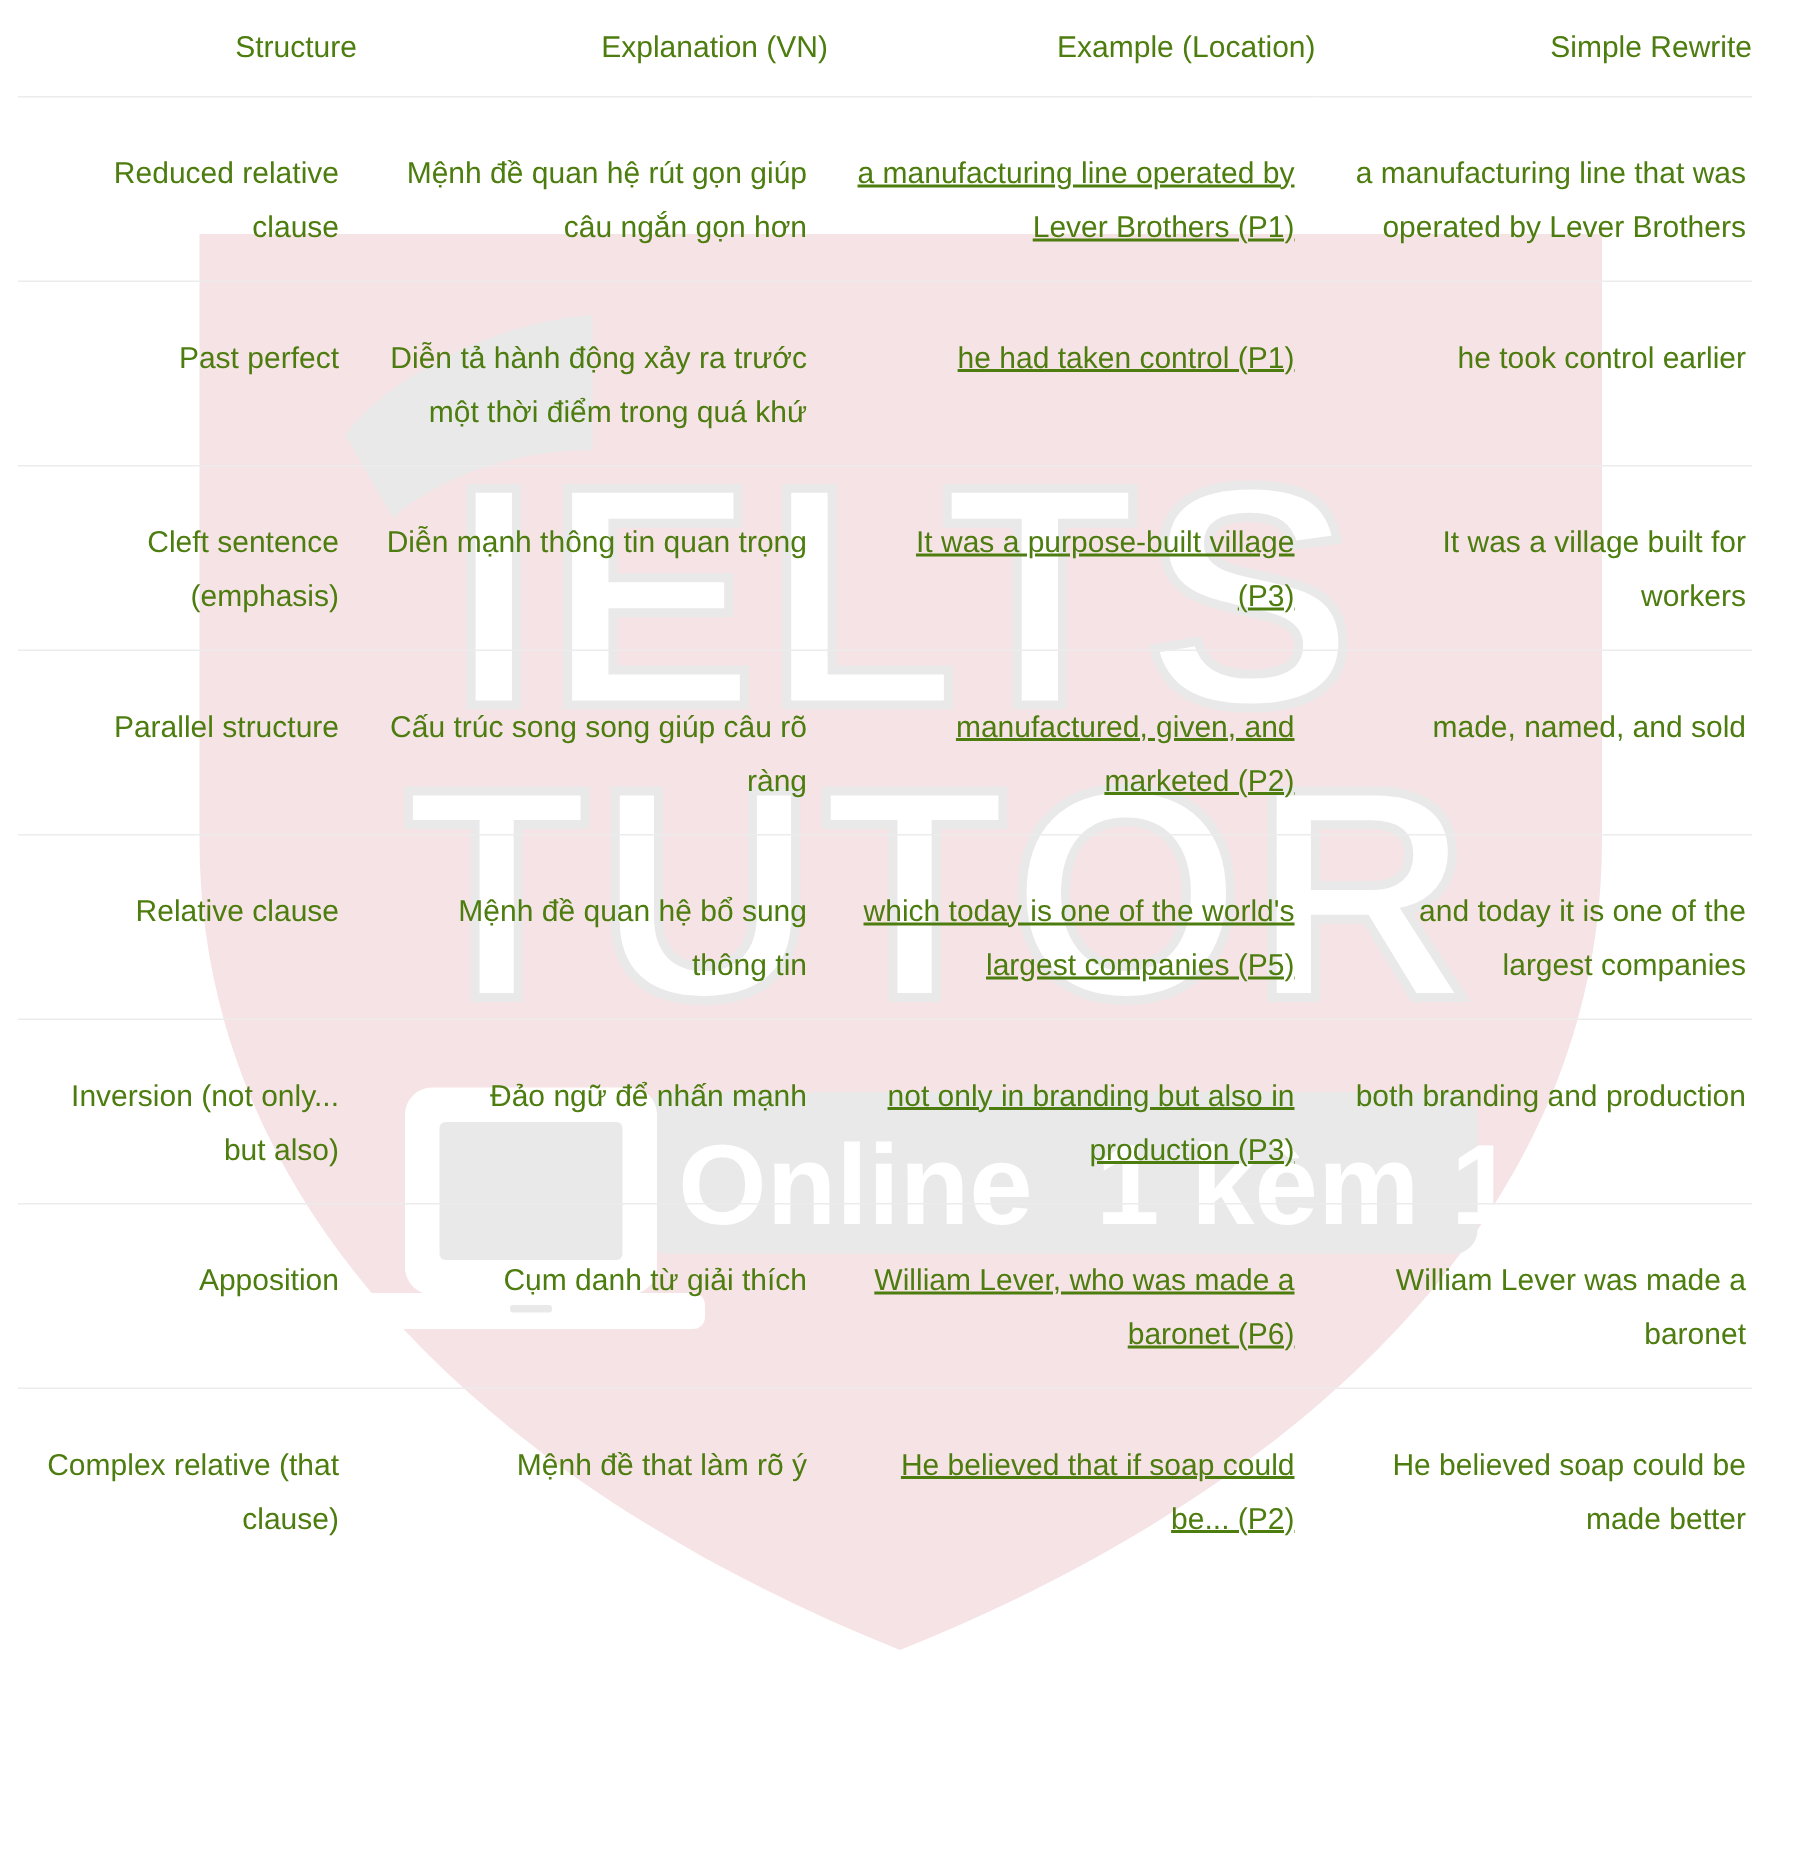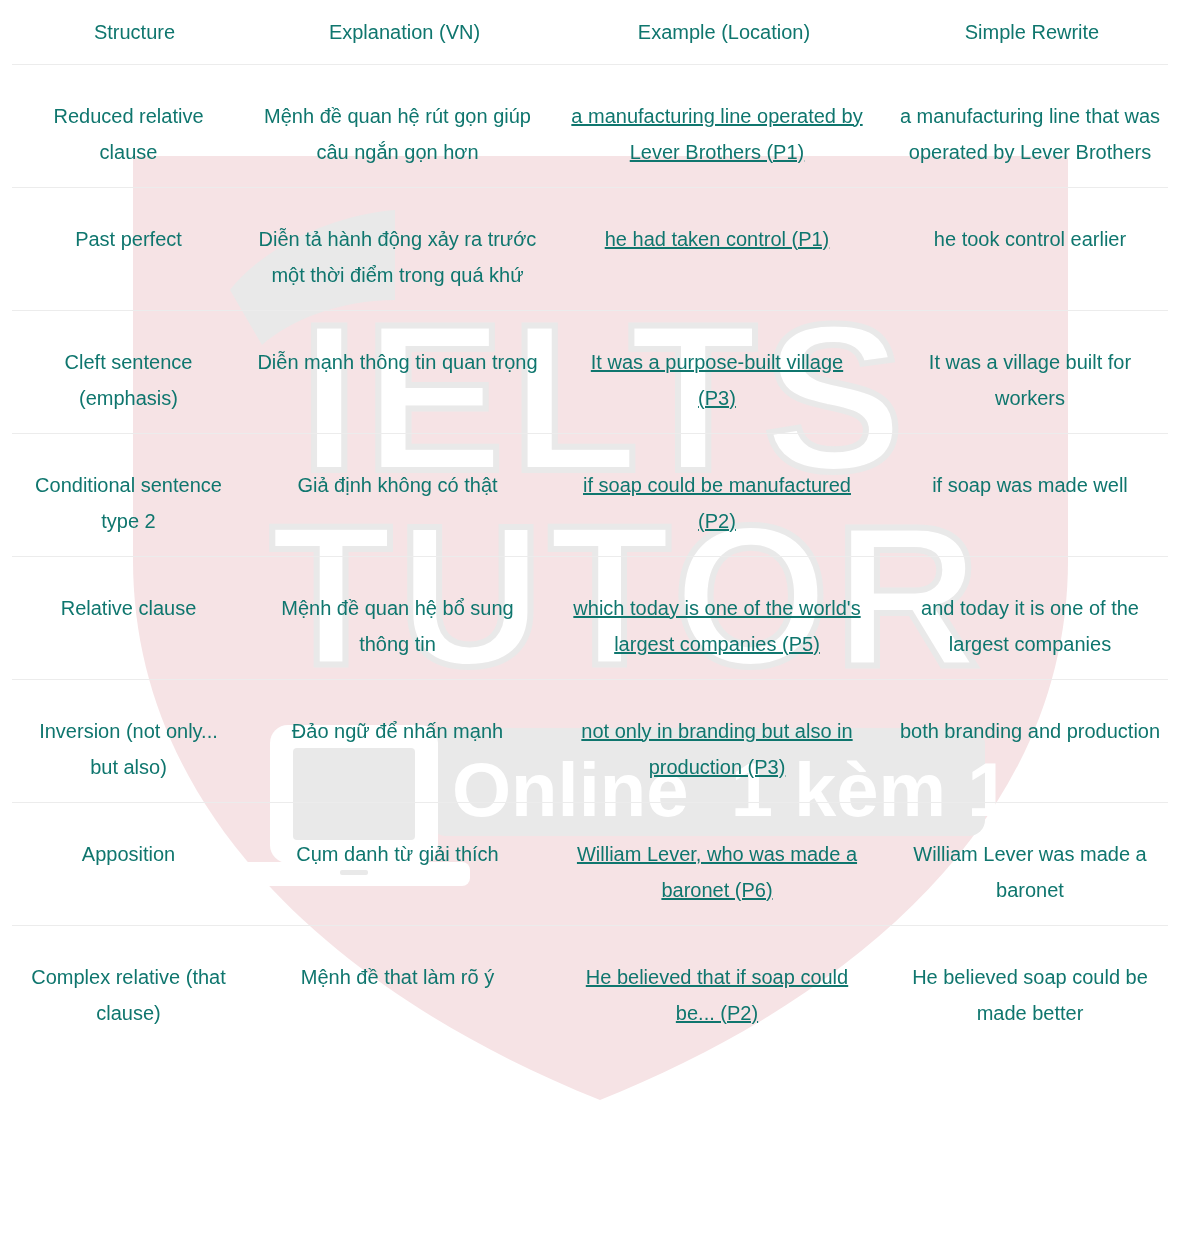--- a/index.html
+++ b/index.html
@@ -34,27 +34,27 @@
     table {
       border-collapse: collapse;
       width: 100%;
       table-layout: fixed;
     }
     col.c1 { width: 226px; }
     col.c2 { width: 314px; }
     col.c3 { width: 325px; }
     col.c4 { width: 291px; }
     th, td {
-      text-align: center;
+      text-align: right;
       vertical-align: top;
       font-size: 20px;
       line-height: 36px;
       font-weight: normal;
       padding: 0 0 0 19px;
-      color: #0f766e;
+      color: #4d7c0f;
     }
     thead th {
       height: 64px;
       padding-top: 14px;
       box-sizing: border-box;
     }
     tbody td {
       padding-top: 33px;
       padding-bottom: 17px;
     }
@@ -120,24 +120,24 @@
         <td class="col3">he had taken control (P1)</td>
         <td class="col4">he took control earlier</td>
       </tr>
       <tr>
         <td class="col1">Cleft sentence (emphasis)</td>
         <td class="col2">Diễn mạnh thông tin quan trọng</td>
         <td class="col3">It was a purpose-built village (P3)</td>
         <td class="col4">It was a village built for workers</td>
       </tr>
       <tr>
-        <td class="col1">Conditional sentence type 2</td>
-        <td class="col2">Giả định không có thật</td>
-        <td class="col3">if soap could be manufactured (P2)</td>
-        <td class="col4">if soap was made well</td>
+        <td class="col1">Parallel structure</td>
+        <td class="col2">Cấu trúc song song giúp câu rõ ràng</td>
+        <td class="col3">manufactured, given, and marketed (P2)</td>
+        <td class="col4">made, named, and sold</td>
       </tr>
       <tr>
         <td class="col1">Relative clause</td>
         <td class="col2">Mệnh đề quan hệ bổ sung thông tin</td>
         <td class="col3">which today is one of the world's largest companies (P5)</td>
         <td class="col4">and today it is one of the largest companies</td>
       </tr>
       <tr>
         <td class="col1">Inversion (not only... but also)</td>
         <td class="col2">Đảo ngữ để nhấn mạnh</td>

